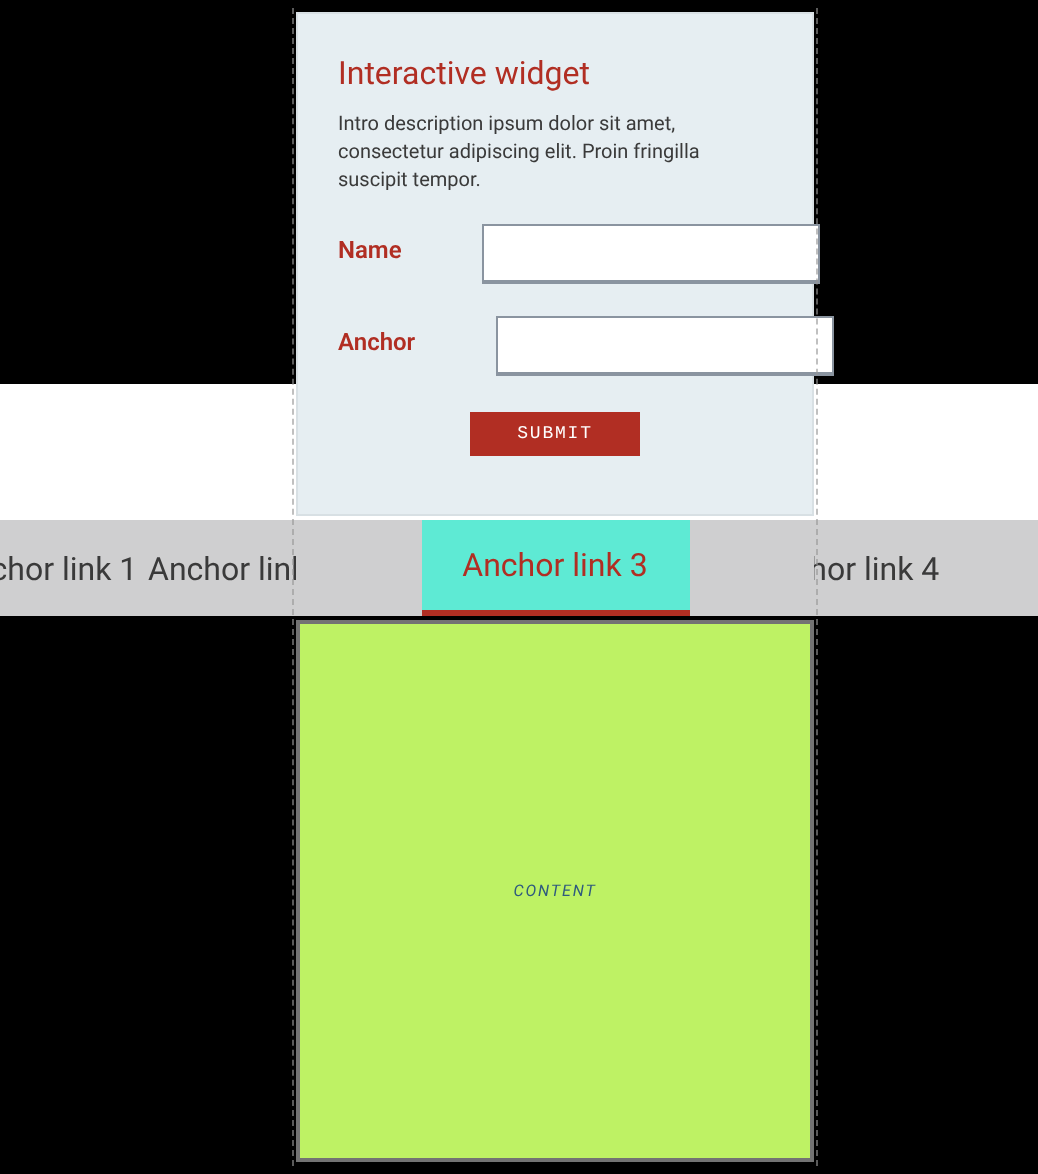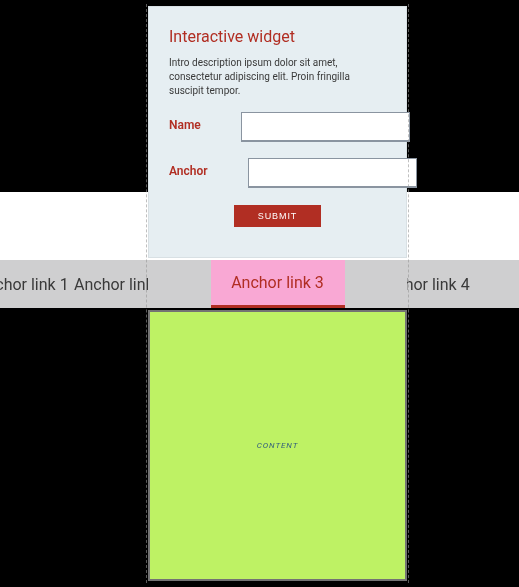--- a/index.html
+++ b/index.html
@@ -52,39 +52,40 @@
   }
   .submit-row { text-align: center; }
   .submit-btn {
     background: #b12e23;
     color: #fff;
     font-size: 9px;
     letter-spacing: 0.1em;
     padding: 6px 24px;
     border: none;
     cursor: pointer;
+    font-family: Liberation Mono, monospace;
   }
 
   
   .tabs {
     position: absolute;
     left: 0; right: 0;
     top: 254px;
     height: 48px;
     display: flex;
     align-items: stretch;
     z-index: 6;
   }
   .tab-edge {
     flex: 1;
     background: #cfcfd0;
   }
   .tab-active {
     width: 134px;
-    background: #f9a8d4;
+    background: #5eead4;
     border-bottom: 3px solid #b12e23;
     display: flex;
     align-items: center;
     justify-content: center;
     color: #b12e23;
     font-size: 16px;
   }
 
   
   .tab-overflow {

